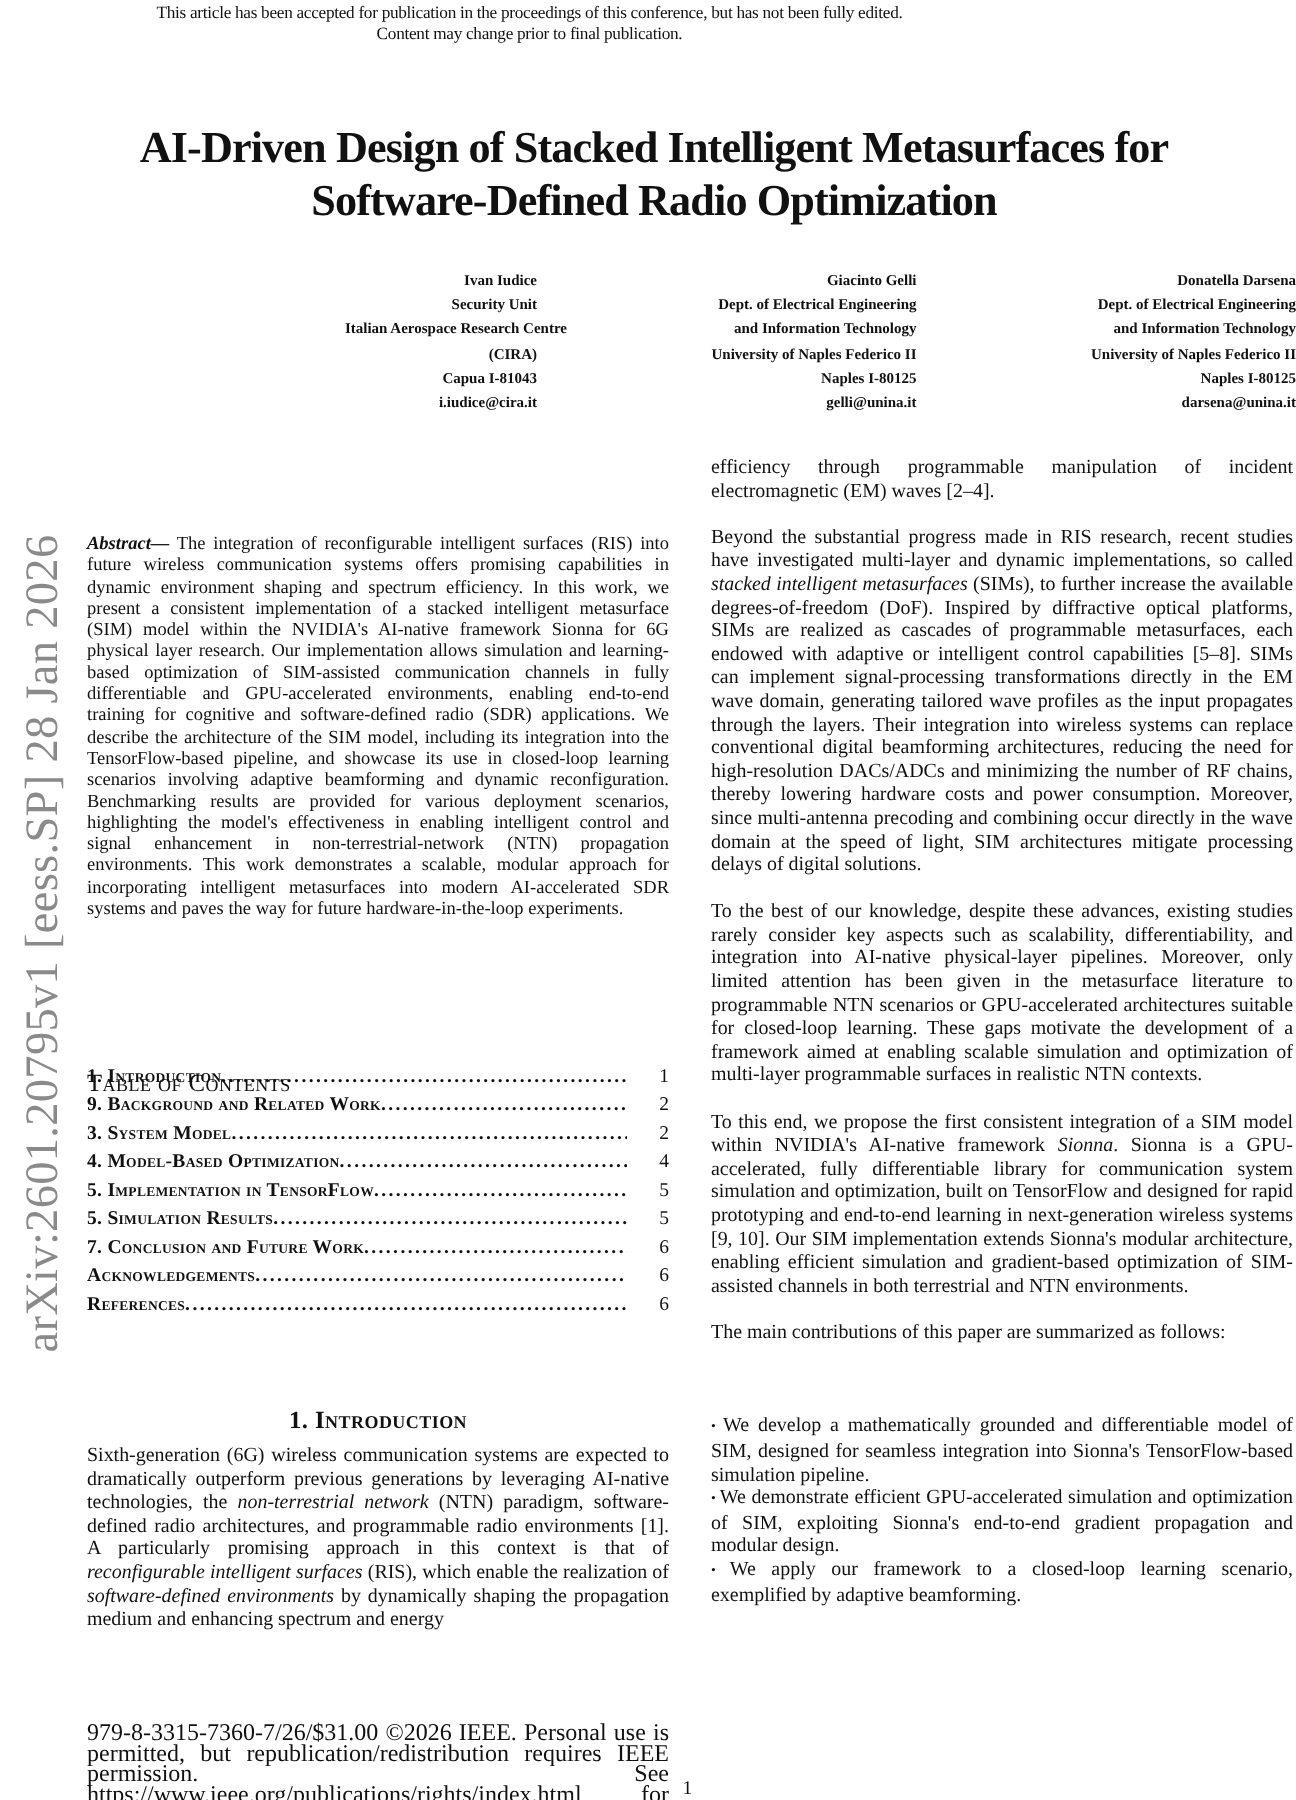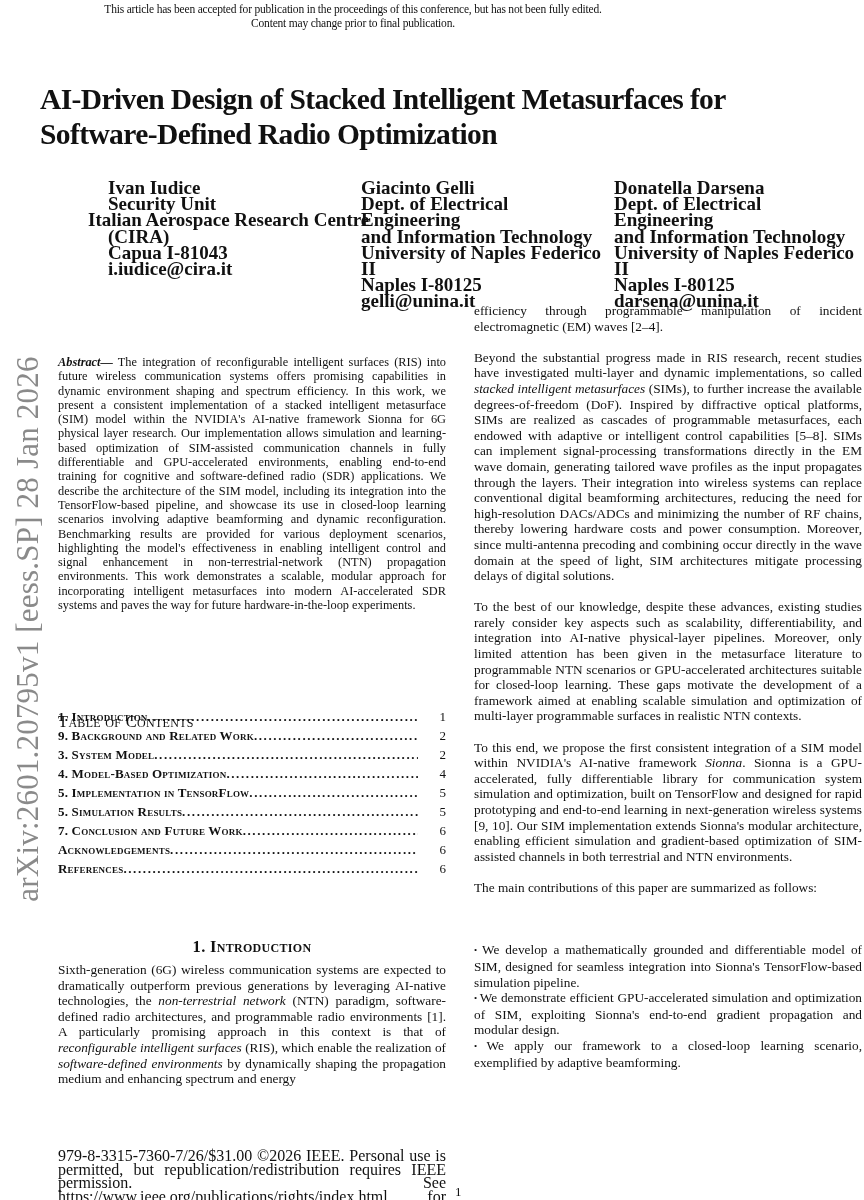--- a/index.html
+++ b/index.html
@@ -1,20 +1,20 @@
 <!DOCTYPE html>
 <html><head>
 <meta charset="utf-8">
 <style>
   html, body { margin:0; padding:0; background:#ffffff; }
   body { width:864px; height:1200px; position:relative; overflow:hidden; color:#111; font-family:"Liberation Serif", serif; }
   .banner { position:absolute; top:2px; left:0; width:706px; text-align:center; font-size:11.5px; line-height:14px; letter-spacing:-0.2px; }
-  .title { position:absolute; top:82px; left:40px; width:824px; font-weight:bold; font-size:29.5px; line-height:35px; letter-spacing:-0.6px; }
+  .title { position:absolute; top:82px; left:24px; width:824px; text-align:center; font-weight:bold; font-size:29.5px; line-height:35px; letter-spacing:-0.6px; }
   .authors { position:absolute; top:180px; left:108px; width:756px; display:flex; justify-content:space-between; }
-  .author { text-align:left; font-weight:bold; font-size:19px; line-height:16.2px; width:250px; }
+  .author { text-align:right; font-weight:bold; font-size:10px; line-height:16.2px; width:250px; }
   .arxiv { position:absolute; left:-262px; top:604px; width:580px; height:50px; transform:rotate(-90deg); transform-origin:center; font-size:31px; color:#8a8a8a; line-height:50px; white-space:nowrap; text-align:center; letter-spacing:0.2px; }
   .col { position:absolute; font-size:13.3px; line-height:15.6px; text-align:justify; }
   .left { left:58px; width:388px; }
   .right { left:474px; width:388px; }
   .abstract { top:339px; font-size:12.35px; line-height:14.3px;margin-top:16px; }
   .abstract .lab { font-weight:bold; font-style:italic; }
   .toc-title { top:714px; width:388px; text-align:left; font-weight:normal; font-size:16.5px; font-variant:small-caps; letter-spacing:0.3px; }
   .toc { top:707px; font-size:13px; line-height:19px; }
   .toc-row { display:flex; align-items:baseline; white-space:nowrap; }
   .toc-row .t { font-weight:bold; font-variant:small-caps; letter-spacing:0.2px; }

